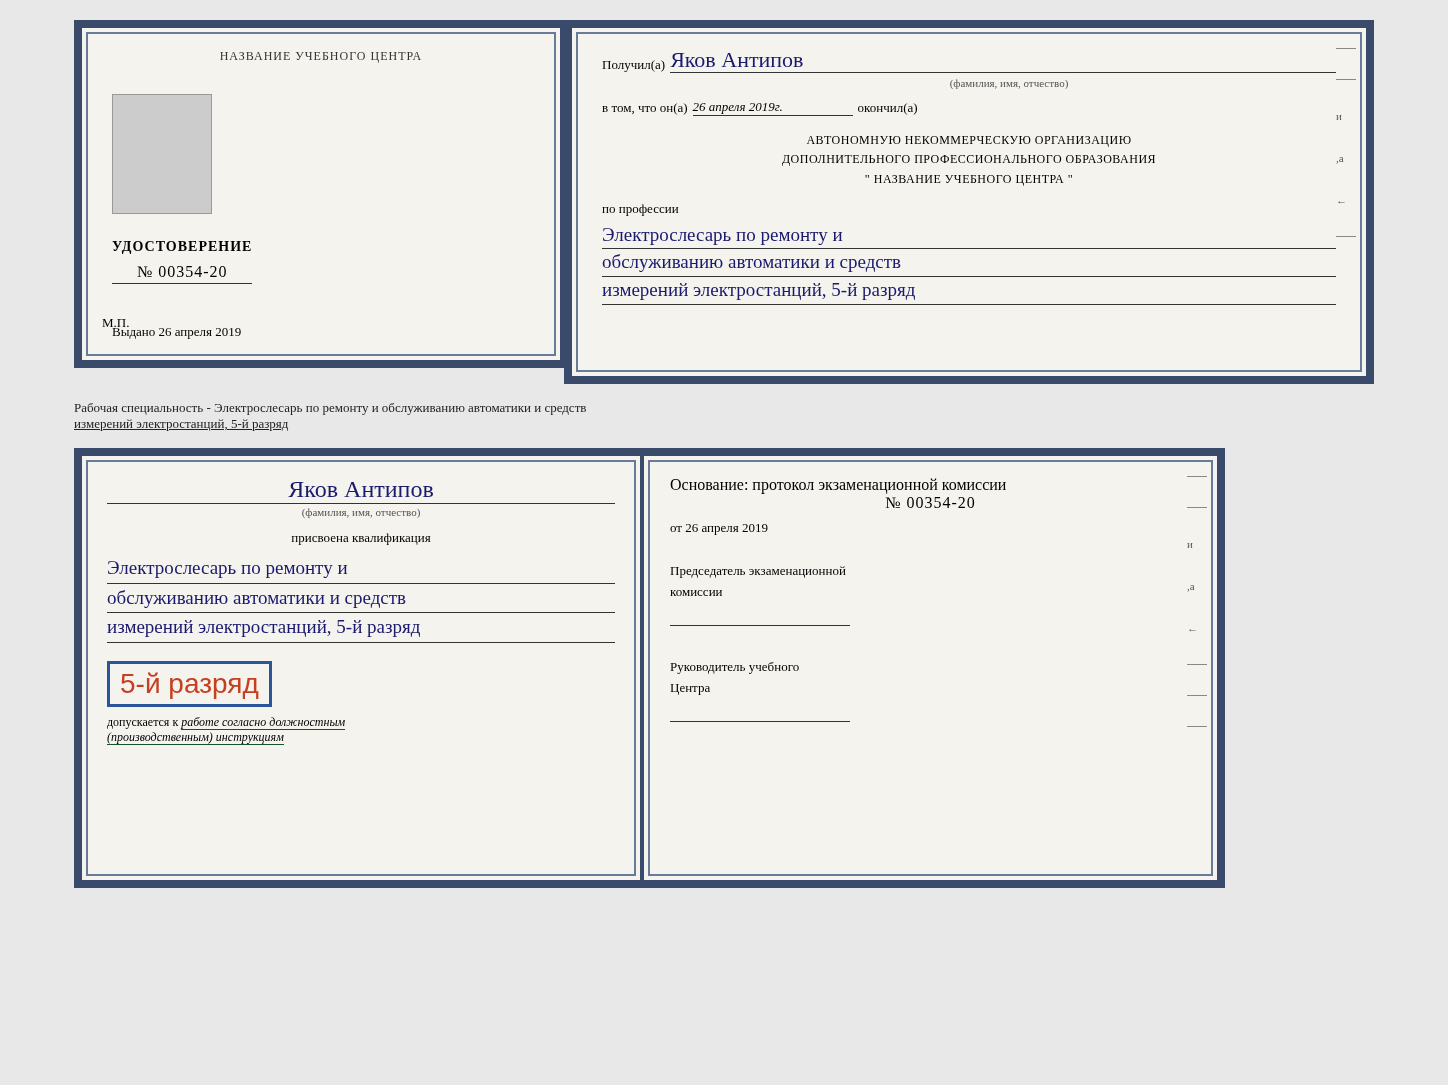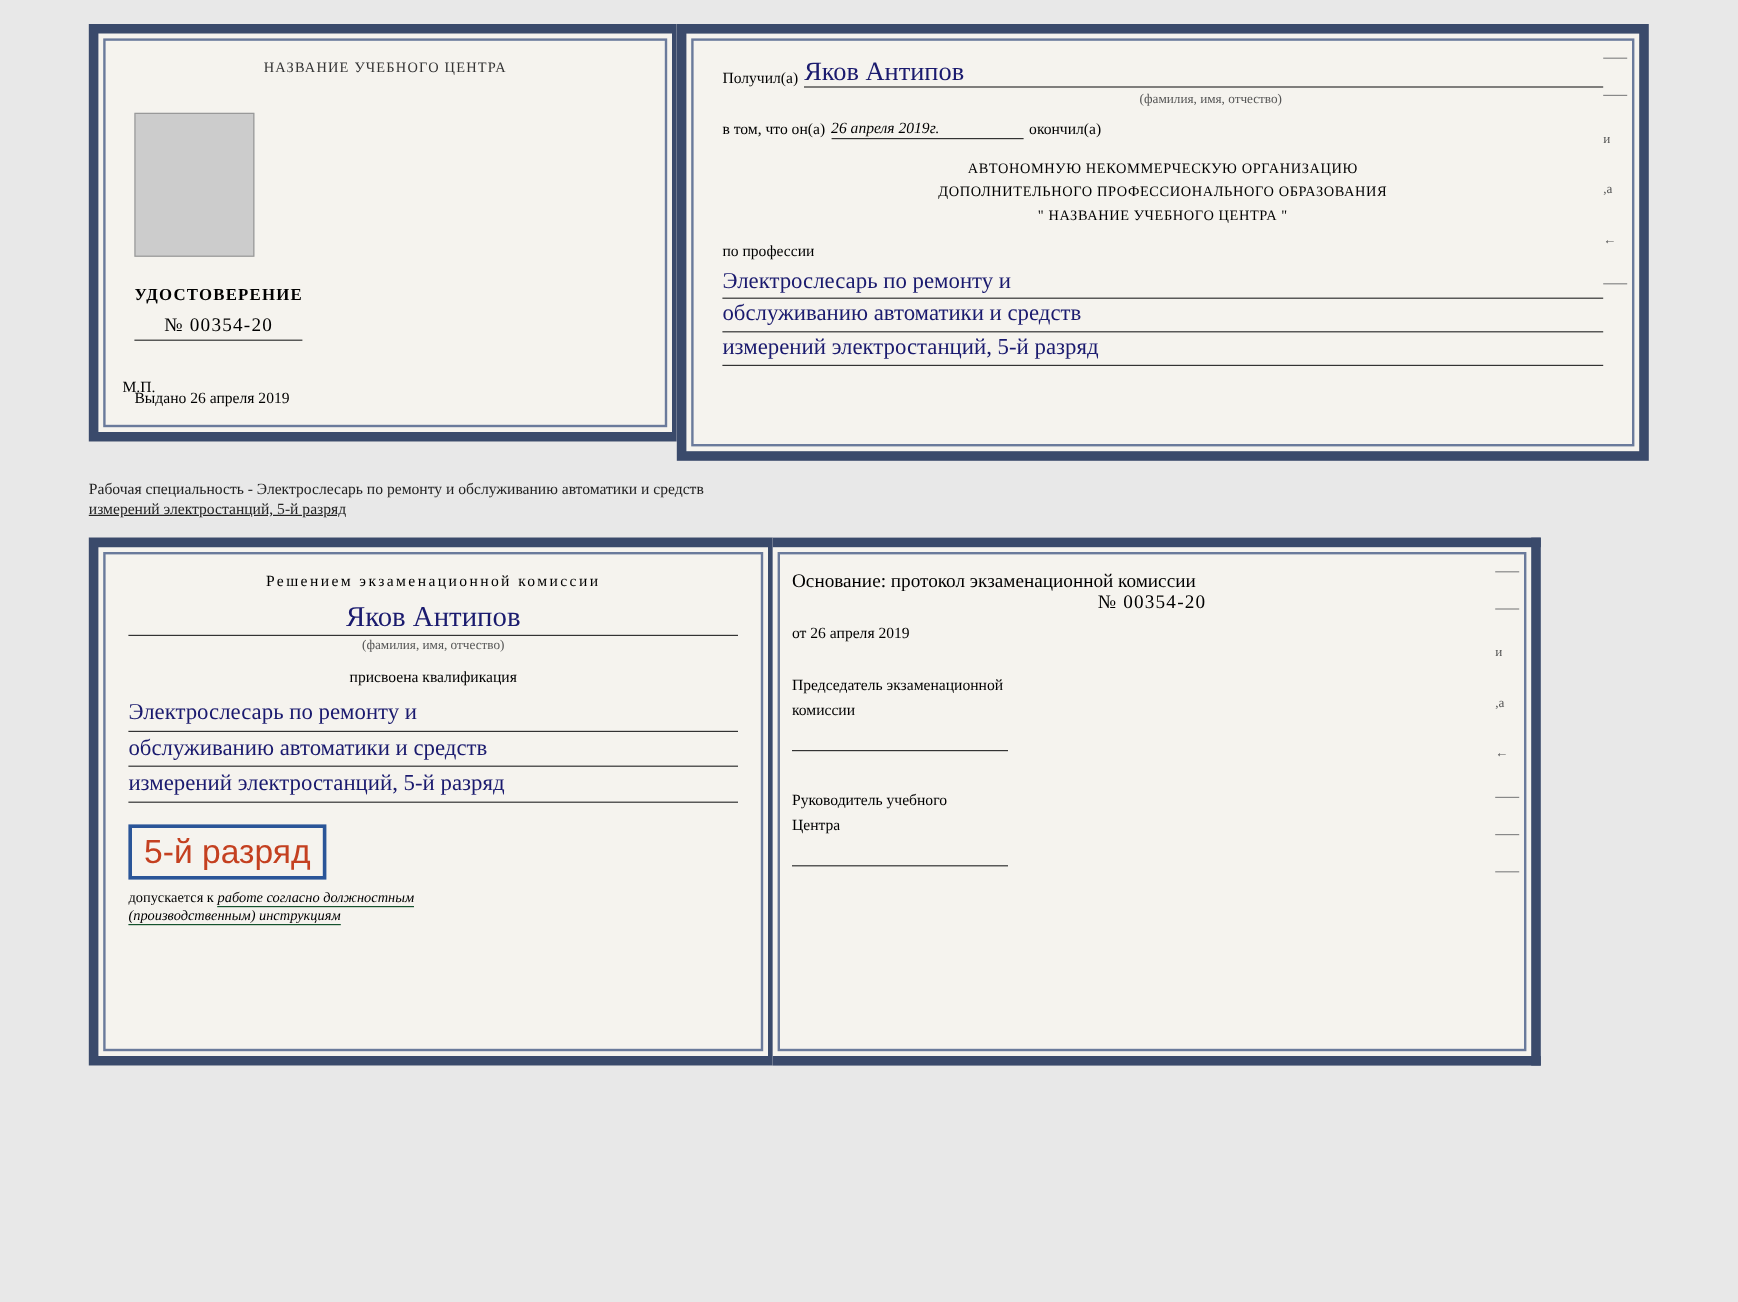--- a/index.html
+++ b/index.html
@@ -222,25 +222,25 @@
     .bottom-left::before {
       content: '';
       position: absolute;
       top: 4px; left: 4px; right: 4px; bottom: 4px;
       border: 2px solid #6a7a9b;
       pointer-events: none;
       z-index: 1;
     }
 
     .bottom-right {
-      width: 640px;
+      width: 581px;
       background: #f5f3ee;
       border: 8px solid #3a4a6b;
       border-left: 0;
-      padding: 20px 16px;
+      padding: 20px 26px;
       position: relative;
       min-height: 440px;
     }
 
     .bottom-right::before {
       content: '';
       position: absolute;
       top: 4px; left: 4px; right: 4px; bottom: 4px;
       border: 2px solid #6a7a9b;
       pointer-events: none;
@@ -409,21 +409,20 @@
 </div>
 
 <div class="middle-text">
   <span>Рабочая специальность - Электрослесарь по ремонту и обслуживанию автоматики и средств</span><br>
   <span class="underline-spec">измерений электростанций, 5-й разряд</span>
 </div>
 
 <div class="bottom-doc">
 
   <div class="bottom-left">
-    <div class="resheniem-title">Решением экзаменационной  комиссии</div>
     <span class="name-handwritten-large">Яков Антипов</span>
     <div class="fio-small">(фамилия, имя, отчество)</div>
     <div class="prisvoena-text">присвоена квалификация</div>
     <span class="qualification-handwritten">Электрослесарь по ремонту и</span>
     <span class="qualification-handwritten">обслуживанию автоматики и средств</span>
     <span class="qualification-handwritten">измерений электростанций, 5-й разряд</span>
 
     <div style="margin-top:8px;">
       <div class="razryad-badge">
         <span class="razryad-badge-text">5-й разряд</span>

